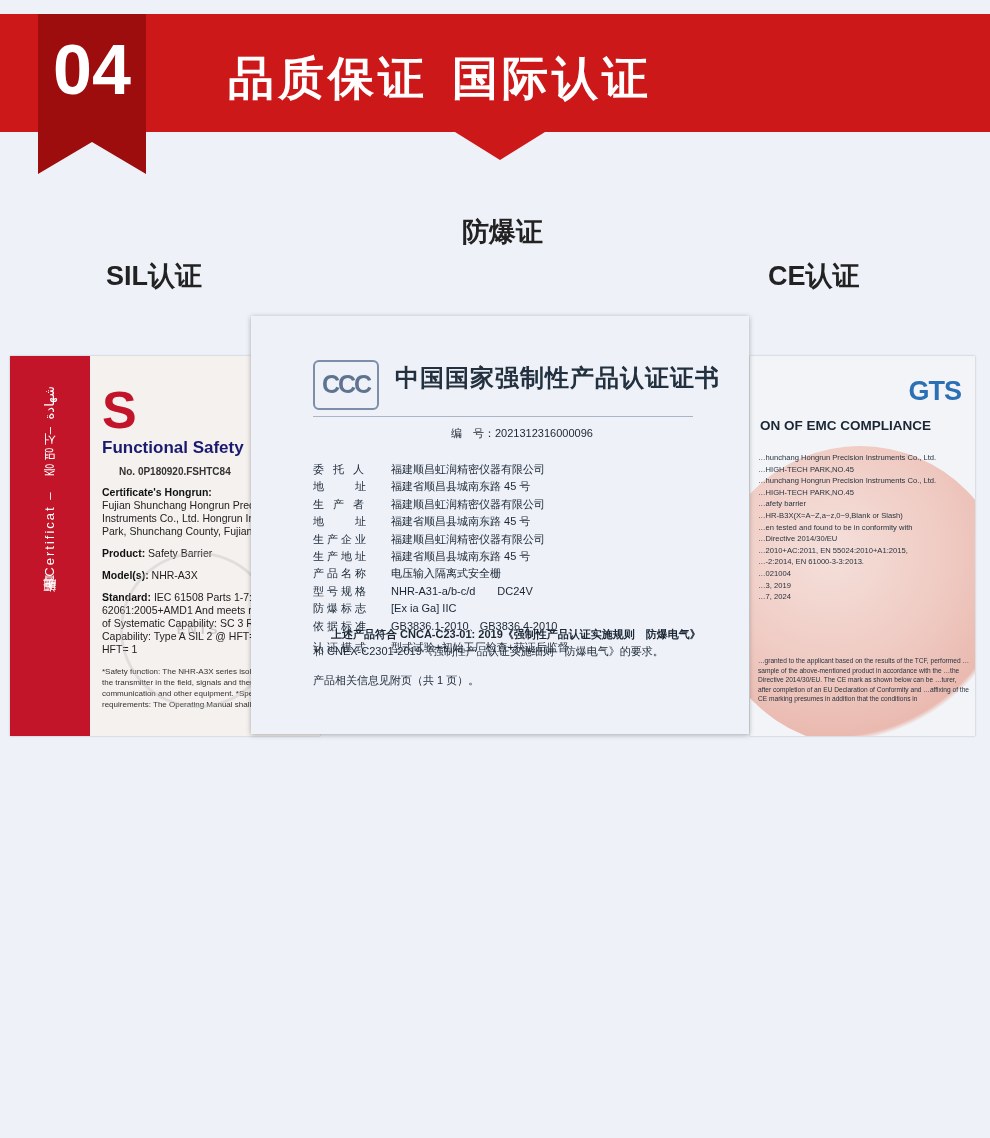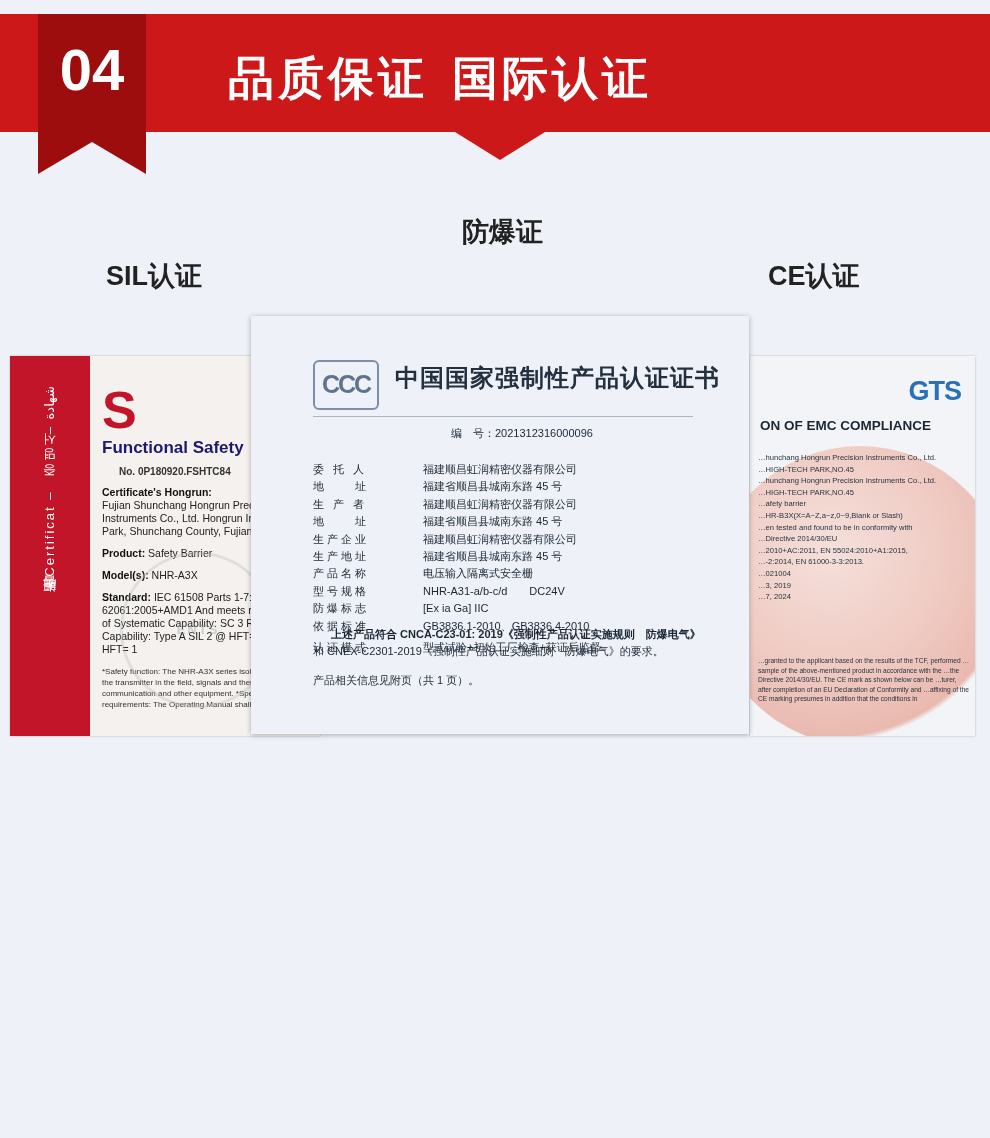--- a/index.html
+++ b/index.html
@@ -13,21 +13,21 @@
   
   .banner{
     position:absolute;left:0;top:14px;width:990px;height:118px;
     background:#cc1818;
   }
   .banner-inner{position:relative;width:990px;height:118px;}
   .num-box{
     position:absolute;left:38px;top:0;width:108px;height:160px;
     background:#9e0d0d;
     color:#fff;
-    font-size:58px;font-weight:bold;
+    font-size:70px;font-weight:bold;
     text-align:center;line-height:112px;
     clip-path:polygon(0 0,100% 0,100% 100%,50% 80%,0 100%);
   }
   .banner-title{
     position:absolute;left:228px;top:34px;
     color:#fff;font-size:46px;font-weight:bold;letter-spacing:4px;
     white-space:nowrap;
   }
   .banner-title .gap{display:inline-block;width:24px;}
   .banner-arrow{
@@ -91,21 +91,21 @@
     color:#5e7390;font-size:25px;font-weight:bold;
     text-align:center;line-height:44px;letter-spacing:-2px;
   }
   .ccc-title{
     position:absolute;left:144px;top:46px;
     font-size:24px;font-weight:bold;color:#22303f;letter-spacing:1px;
   }
   .ccc-hr{position:absolute;left:62px;top:100px;width:380px;height:1px;background:#aab6c6;}
   .ccc-no{position:absolute;left:200px;top:110px;font-size:11px;color:#1a2634;}
   .ccc-rows{position:absolute;left:62px;top:145px;width:420px;}
-  .ccc-row{display:flex;font-size:11px;color:#1a2634;height:17.4px;line-height:17.4px;gap:32px;}
+  .ccc-row{display:flex;font-size:11px;color:#1a2634;height:17.4px;line-height:17.4px;}
   .ccc-k{width:78px;letter-spacing:3px;flex:none;}
   .ccc-v{flex:1;}
   .ccc-foot{position:absolute;left:62px;top:310px;width:400px;font-size:11px;color:#1a2634;line-height:17px;}
   .ccc-foot .p1{text-indent:18px;font-weight:bold;}
   .ccc-foot .p3{margin-top:12px;}
   
   .cert-ce{
     position:absolute;left:750px;top:0;width:225px;height:380px;
     background:#f2f4f7;overflow:hidden;
     box-shadow:0 0 2px rgba(0,0,0,.25);

